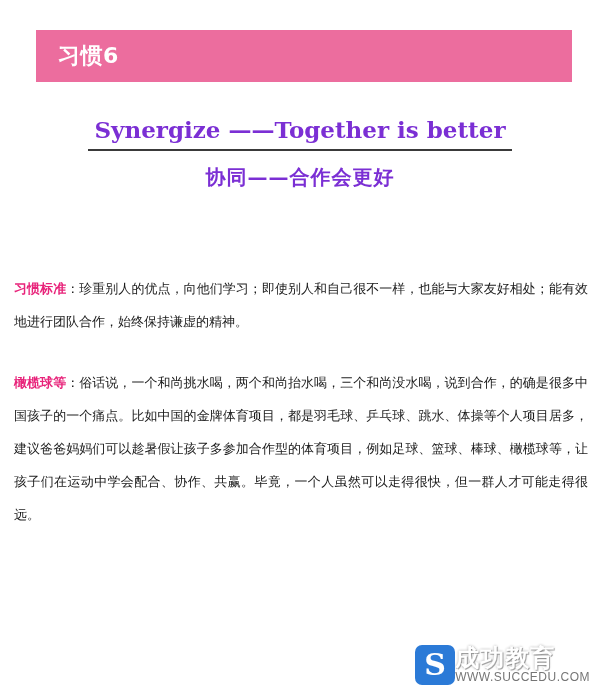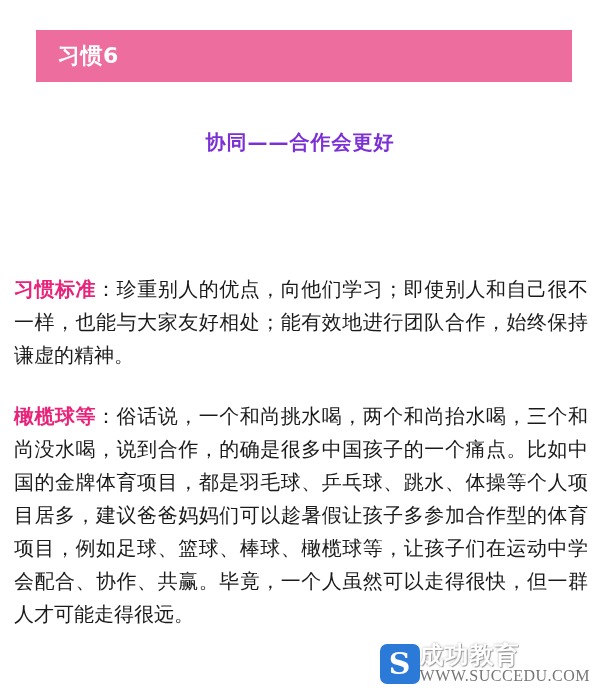--- a/index.html
+++ b/index.html
@@ -71,24 +71,24 @@
   }
 
   
   .content {
     position: absolute;
     left: 14px;
     top: 273px;
     width: 574px;
   }
   .para {
-    font-size: 20px;
+    font-size: 13px;
     line-height: 33px;
     color: #1a1a1a;
-    font-family: Liberation Serif, serif;
+    font-family: Liberation Mono, monospace;
     text-align: justify;
     margin: 0;
   }
   .para + .para {
     margin-top: 28px;
   }
   .lead {
     color: #e8237a;
     font-weight: bold;
   }
@@ -134,36 +134,37 @@
   .wm-main {
     color: #ffffff;
     font-size: 24px;
     font-weight: bold;
     text-shadow: 0 0 3px rgba(0,0,0,0.35), 1px 1px 0 rgba(120,120,120,0.6);
     font-family: "DejaVu Sans", "Liberation Sans", sans-serif;
     letter-spacing: 1px;
   }
   .wm-sub {
     color: #6a6a6a;
-    font-size: 16px;
+    font-size: 12px;
     letter-spacing: 0.5px;
-    font-family: Liberation Serif, serif;
+    font-family: Liberation Sans, sans-serif;
     text-align: right;
   }
 </style>
 </head>
 <body>
 
 <div class="page">
 
   <div class="banner">
     <div class="banner-label">习惯6</div>
   </div>
 
   <div class="title-block">
+    <div class="title-en">Synergize ——Together is better</div>
     <div class="title-cn">协同——合作会更好</div>
   </div>
 
   <div class="content">
     <p class="para"><span class="lead">习惯标准</span><span class="colon">：</span><span>珍重别人的优点，向他们学习；即使别人和自己很不一样，也能与大家友好相处；能有效地进行团队合作，始终保持谦虚的精神。</span></p>
     <p class="para"><span class="lead">橄榄球等</span><span class="colon">：</span><span>俗话说，一个和尚挑水喝，两个和尚抬水喝，三个和尚没水喝，说到合作，的确是很多中国孩子的一个痛点。比如中国的金牌体育项目，都是羽毛球、乒乓球、跳水、体操等个人项目居多，建议爸爸妈妈们可以趁暑假让孩子多参加合作型的体育项目，例如足球、篮球、棒球、橄榄球等，让孩子们在运动中学会配合、协作、共赢。毕竟，一个人虽然可以走得很快，但一群人才可能走得很远。</span></p>
   </div>
 
   <div class="watermark">
     <div class="wm-logo"></div>

